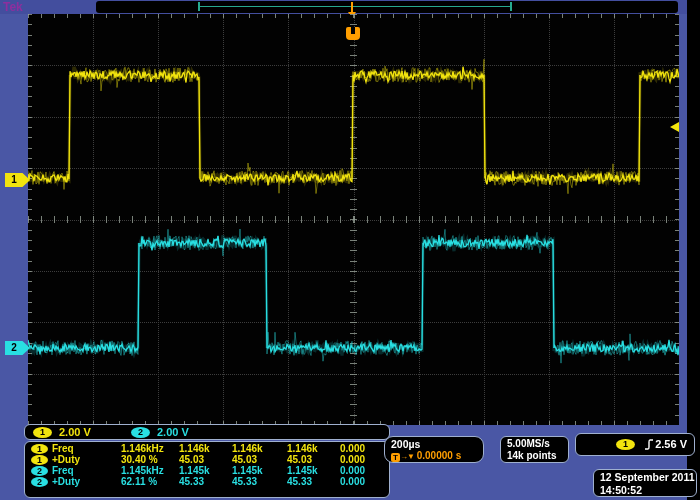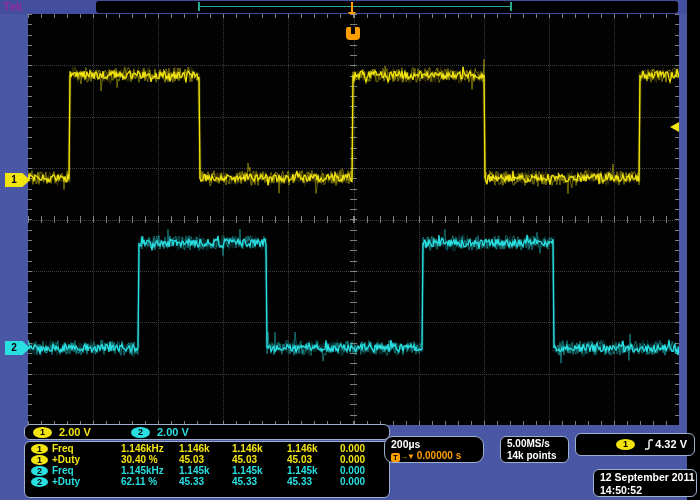--- a/index.html
+++ b/index.html
@@ -182,19 +182,19 @@
 <div class="robox acqbox">
   <div>5.00MS/s</div>
   <div>14k points</div>
 </div>
 
 <div class="robox trigbox">
   <span class="badge b1">1</span>
   <svg class="slope" width="10" height="13" viewBox="0 0 10 13">
     <path d="M1 11 H4 Q5 11 5 9 V4 Q5 2 6 2 H9" stroke="#ffffff" stroke-width="1.4" fill="none"></path>
   </svg>
-  <span class="t">4.32 V</span>
+  <span class="t">2.56 V</span>
 </div>
 
 <div class="robox datebox">
   <div>12 September 2011</div>
   <div>14:50:52</div>
 </div>
 
 </body></html>

